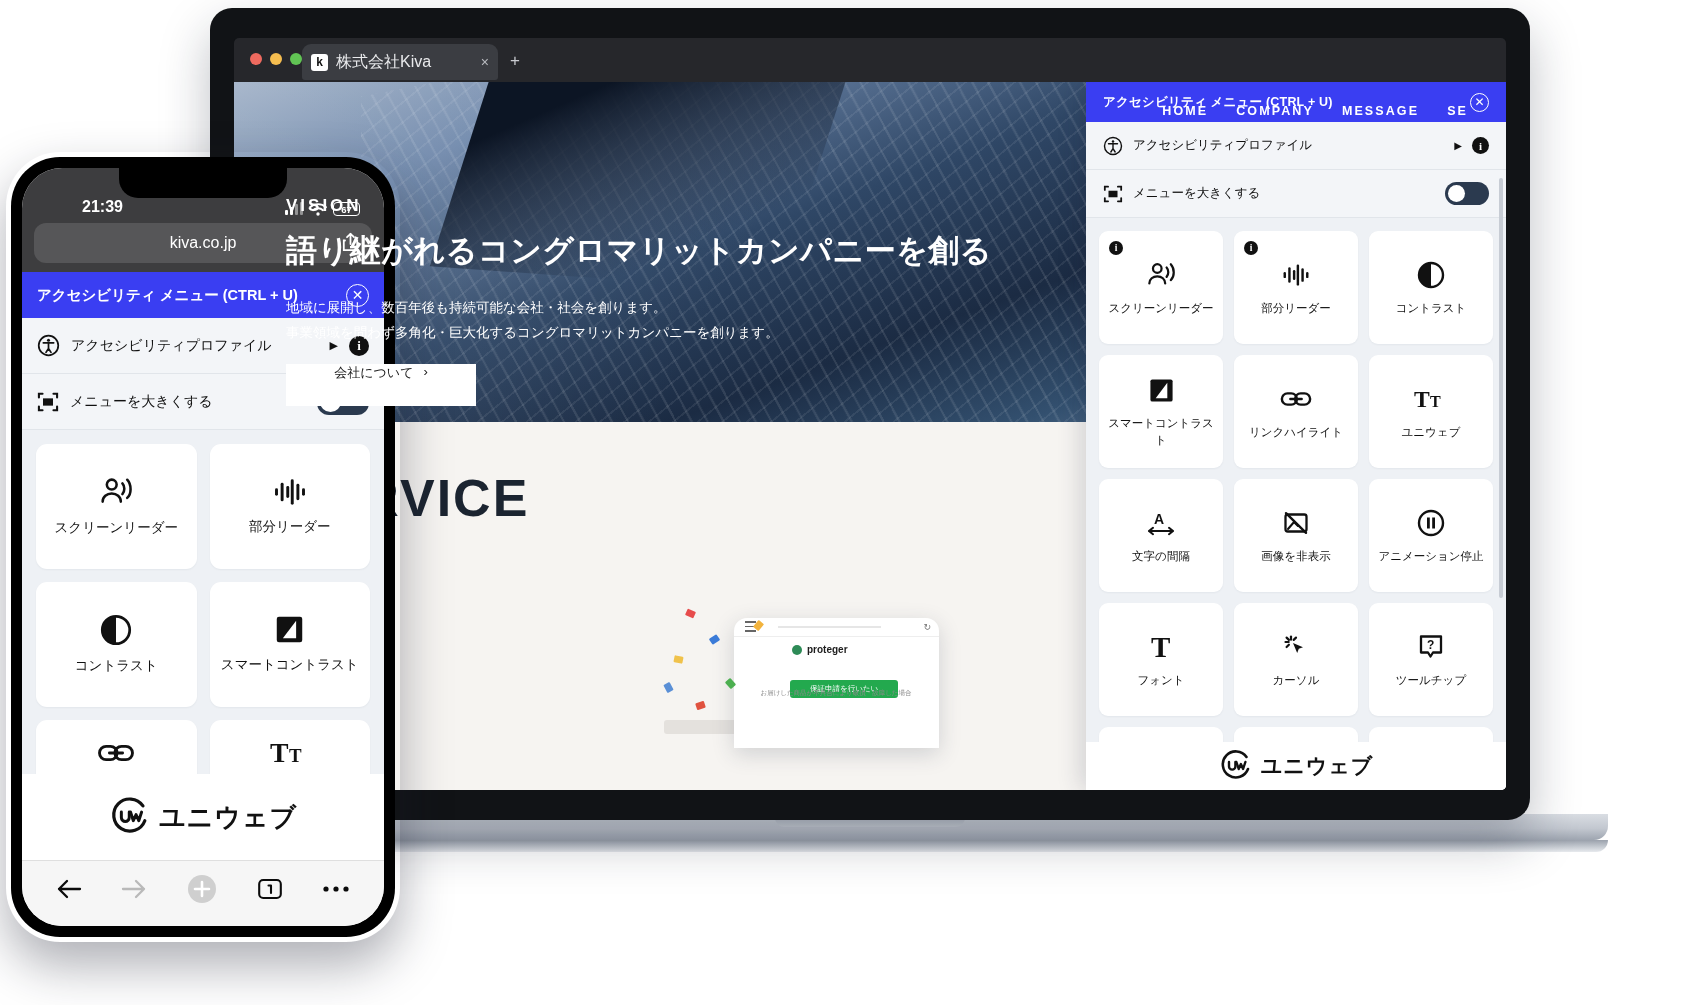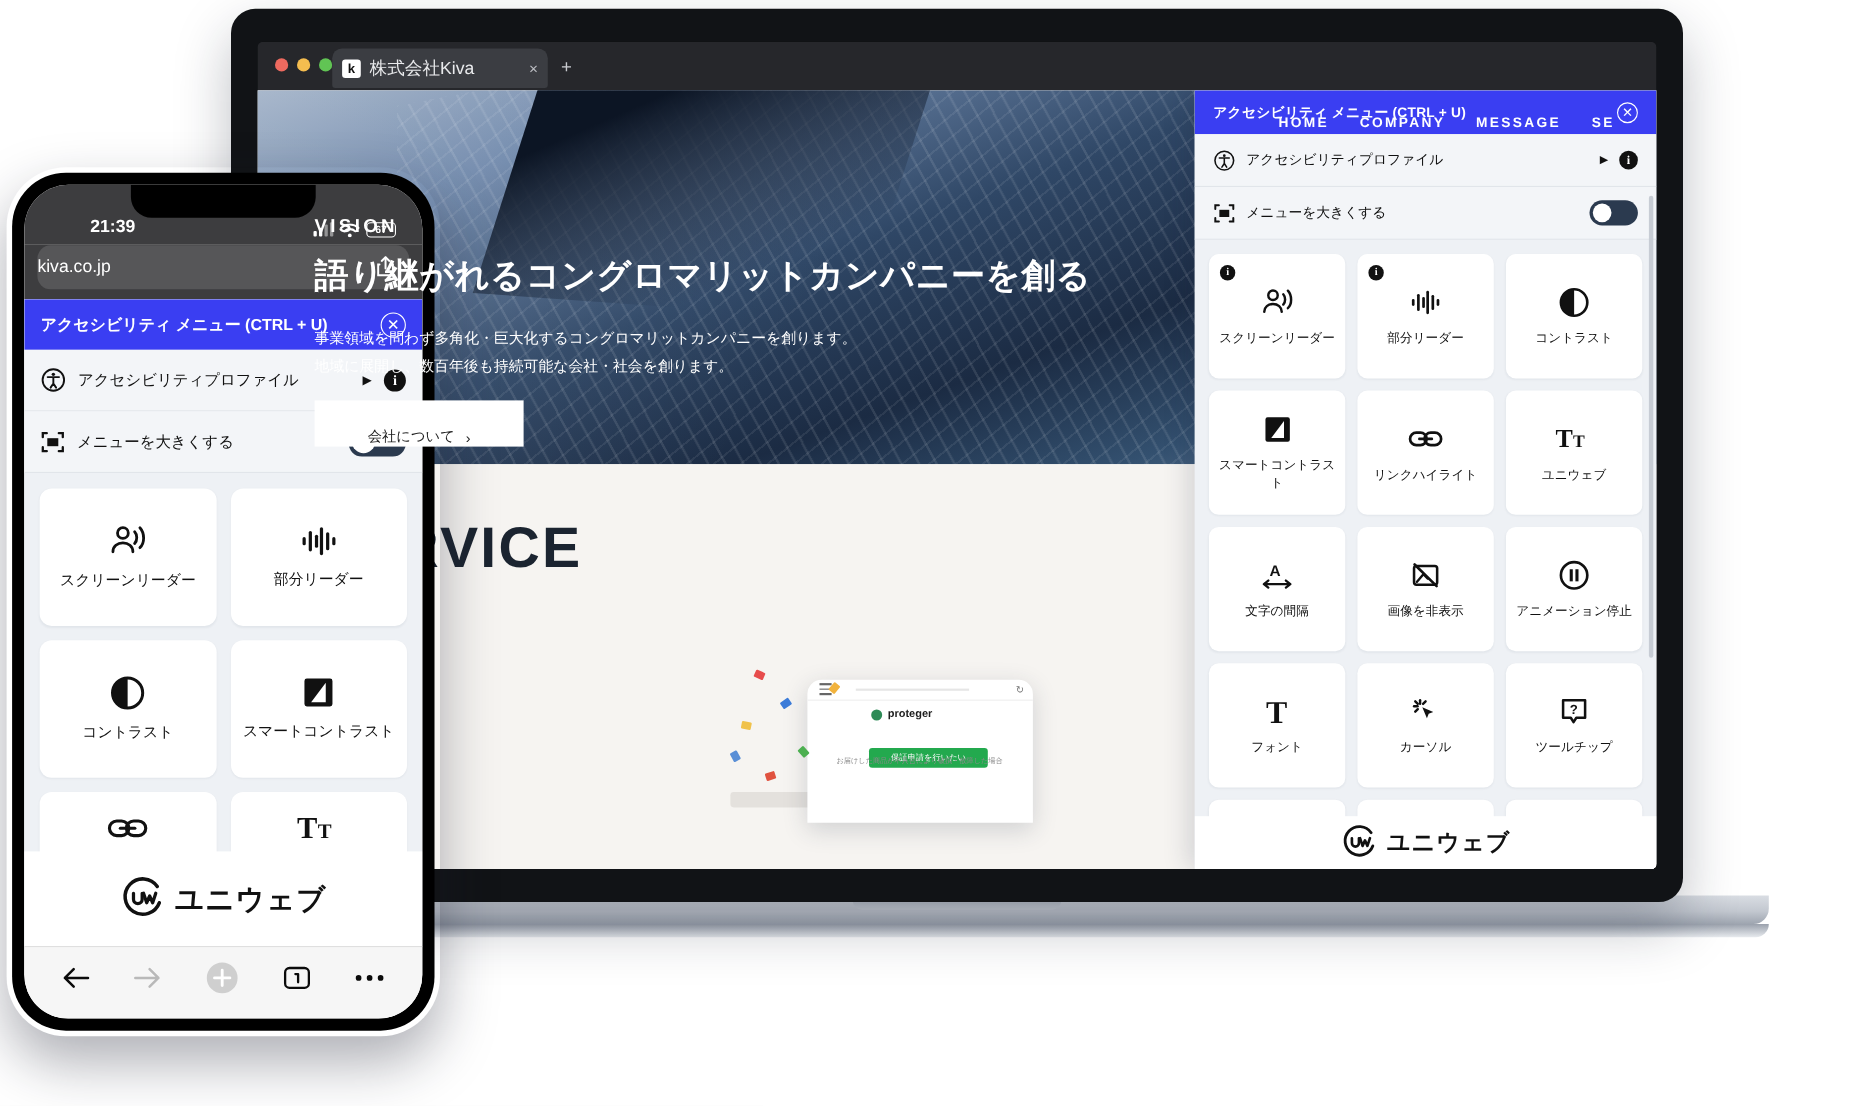--- a/index.html
+++ b/index.html
@@ -77,21 +77,21 @@
     background: linear-gradient(150deg,#0c1524 25%, rgba(12,21,36,0) 78%);
     transform: skewX(-14deg) rotate(4deg);
   }
   .nav { position:absolute; right:38px; top:22px; display:flex; gap:28px; z-index:3; }
   .nav span { color:#fff; font-size:12.5px; letter-spacing:2.1px; font-weight:600; }
   .hero-kicker { position:absolute; left:52px; top:114px; color:#fff; font-size:17px; letter-spacing:3px; font-weight:600; z-index:3; }
   .hero-title { position:absolute; left:52px; top:148px; color:#fff; font-size:31px; font-weight:700; letter-spacing:.5px; white-space:nowrap; z-index:3; }
   .hero-sub { position:absolute; left:52px; top:214px; color:#fff; font-size:13.5px; line-height:1.85; z-index:3; }
   .hero-btn {
     position:absolute; left:52px; top:282px; min-width:190px; height:42px; background:#fff;
-    display:flex; align-items:flex-end; justify-content:center; gap:10px;
+    display:flex; align-items:flex-start; justify-content:center; gap:10px;
     color:#1b1b1b; font-size:13px; z-index:3;
   }
   .svc { position:absolute; left:0; top:340px; width:100%; height:368px; background:#f6f4f1; }
   .svc-title { position:absolute; left:54px; top:46px; font-size:52px; font-weight:800; color:#1b2430; letter-spacing:2px; }
   .mock {
     position:absolute; left:500px; top:196px; width:205px; height:130px;
     background:#fff; border-radius:13px 13px 0 0; box-shadow:0 6px 22px rgba(40,50,70,.18);
     overflow:hidden;
   }
   .mock-bar { height:19px; display:flex; align-items:center; padding:0 8px; gap:6px; border-bottom:1px solid #eee; }
@@ -179,21 +179,21 @@
   .p-ind { display:flex; align-items:center; gap:6px; }
   .bars { display:flex; align-items:flex-end; gap:2px; height:12px; }
   .bars i { width:3px; background:#fff; border-radius:1px; display:block; }
   .batt { width:27px; height:14px; border:1.6px solid #fff; border-radius:4px; display:flex; align-items:center; justify-content:center; }
   .batt span { font-size:9.5px; font-weight:700; }
   .p-url {
     height:50px; background:#3d3d3f; display:flex; align-items:center; justify-content:center; padding:0 12px 8px;
   }
   .p-url-pill {
     width:100%; height:40px; background:#565658; border-radius:12px;
-    display:flex; align-items:center; position:relative;
+    display:flex; align-items:center; justify-content:center; position:relative;
   }
   .p-url-pill .u { color:#fff; font-size:16px; }
   .share-ic { position:absolute; right:13px; top:9px; }
   .p-content { position:absolute; left:0; top:104px; right:0; bottom:66px; background:#eef1f5; overflow:hidden; }
   .p-head { height:46px; background:#3a3ef2; display:flex; align-items:center; justify-content:space-between; padding:0 15px; color:#fff; }
   .p-head .t { font-size:14.5px; font-weight:700; }
   .p-row { height:56px; background:#f3f5f8; display:flex; align-items:center; padding:0 15px; gap:11px; border-bottom:1px solid #e1e5ea; }
   .p-row .lbl { font-size:14px; color:#101010; flex:1; }
   .p-grid { padding:14px; display:grid; grid-template-columns:repeat(2,1fr); gap:13px; }
   .p-cell {
@@ -244,22 +244,22 @@
           <div class="hero">
             <div class="nav">
               <span>HOME</span>
               <span>COMPANY</span>
               <span>MESSAGE</span>
               <span>SE</span>
             </div>
             <div class="hero-kicker">VISION</div>
             <div class="hero-title">語り継がれるコングロマリットカンパニーを創る</div>
             <div class="hero-sub">
+              <div>地域に展開し、数百年後も持続可能な会社・社会を創ります。</div>
               <div>事業領域を問わず多角化・巨大化するコングロマリットカンパニーを創ります。</div>
-              <div>地域に展開し、数百年後も持続可能な会社・社会を創ります。</div>
             </div>
             <div class="hero-btn">
               <span>会社について</span>
               <span>›</span>
             </div>
           </div>
 
           <div class="svc">
             <div class="svc-title">SERVICE</div>
             <div class="gray-card"></div>

